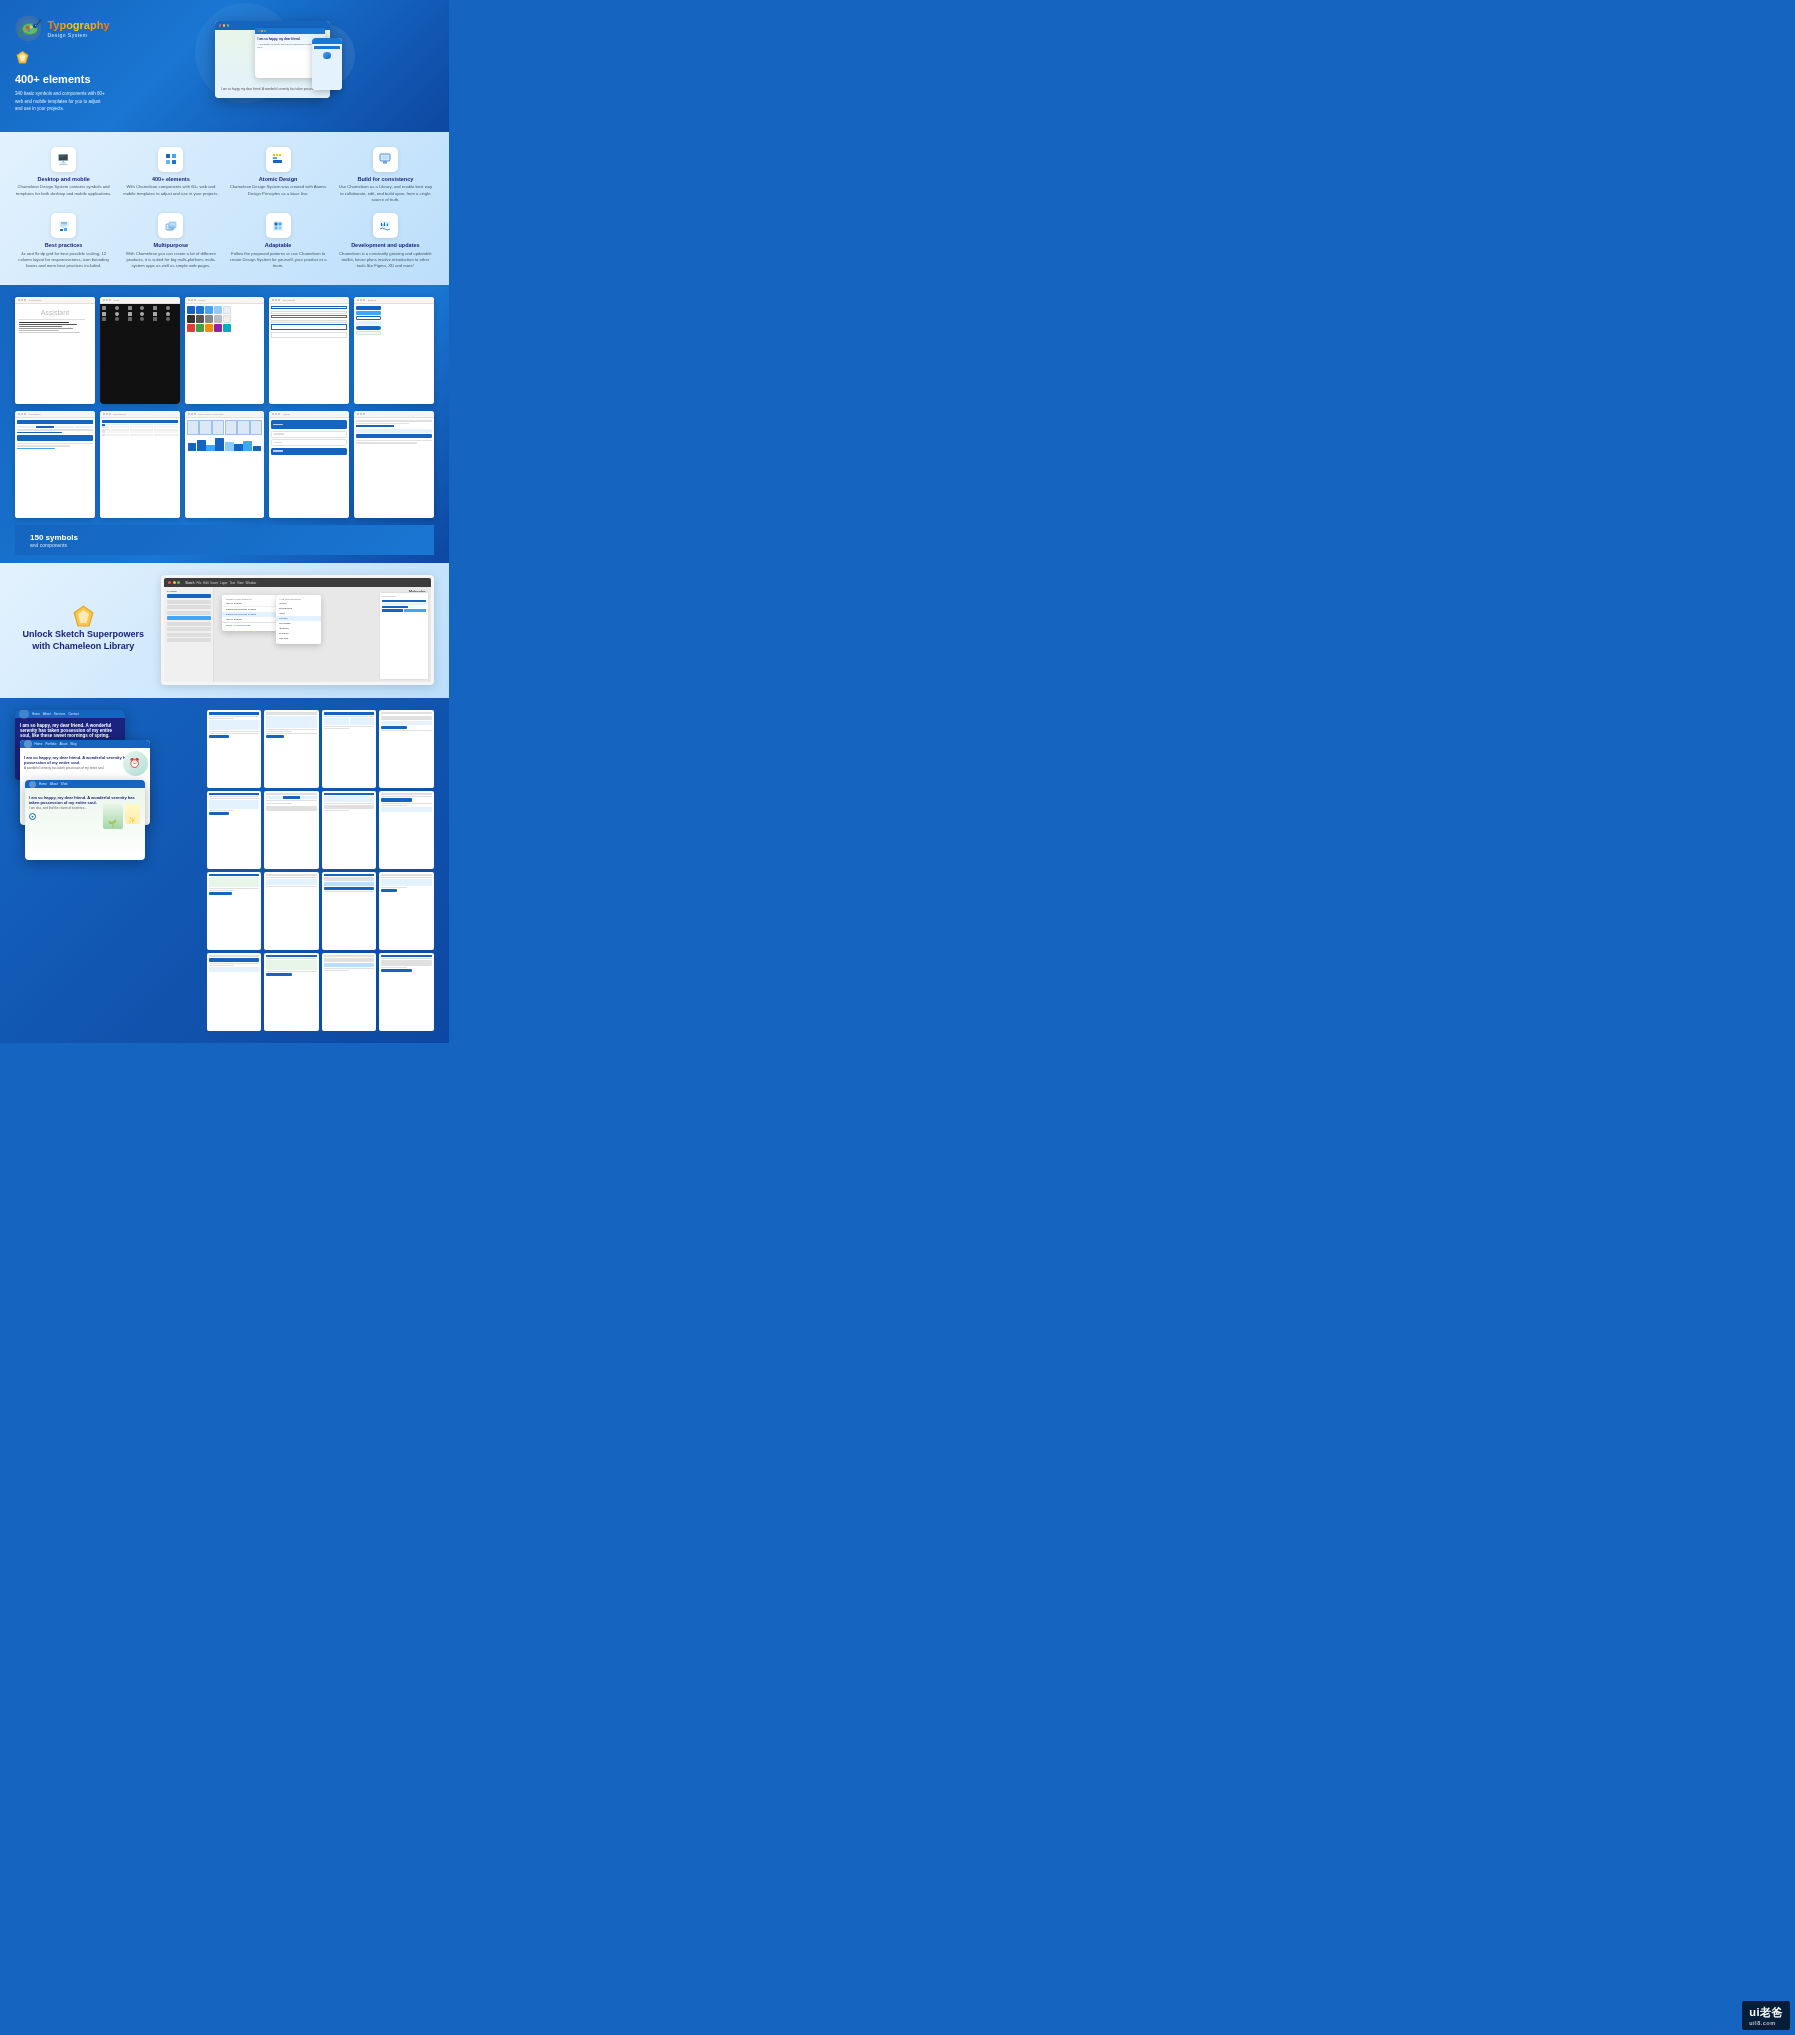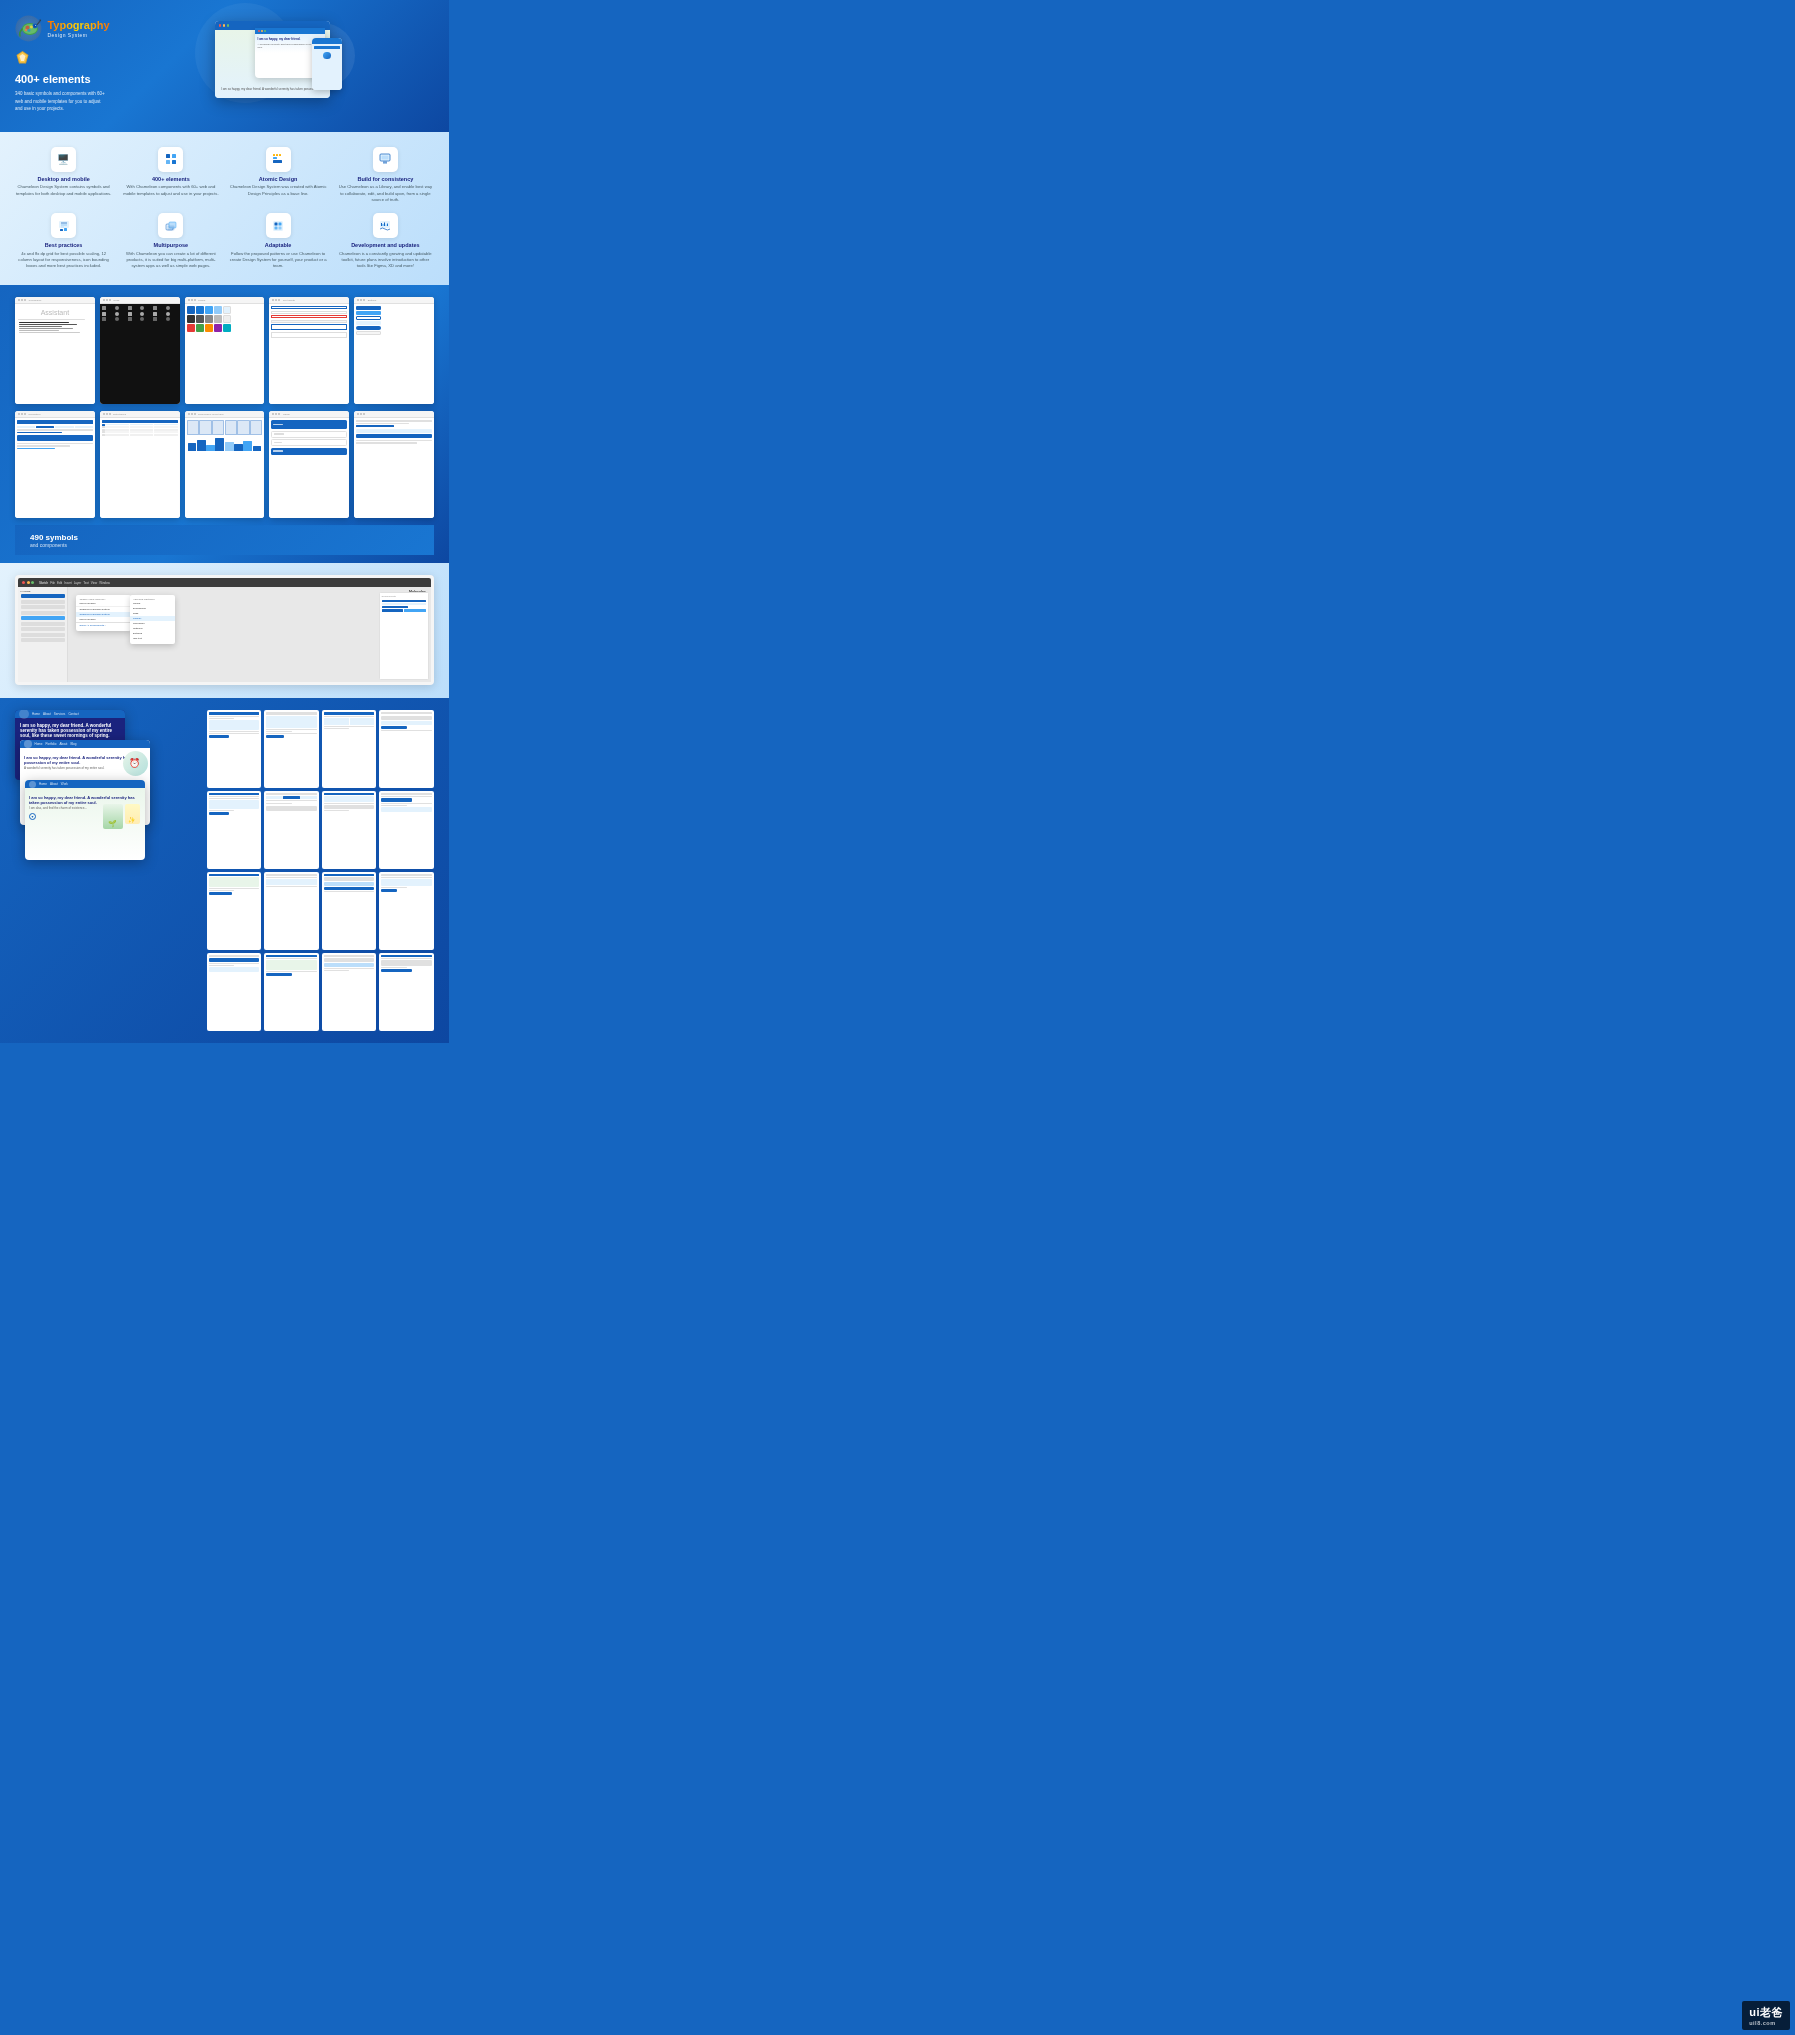--- a/index.html
+++ b/index.html
@@ -888,27 +888,36 @@
         <div style="height:4px;background:#e3f2fd;border-radius:1px;margin-top:1px;"></div>
         <div style="height:4px;background:#1565c0;border-radius:1px;"></div>
         <div style="height:1.5px;background:#e0e0e0;border-radius:0.5px;margin-top:1px;"></div>
         <div style="height:1.5px;background:#e0e0e0;border-radius:0.5px;width:80%;"></div>
       </div>
     </div>
   </div>
 
   <div class="bottom-stats">
     <div>
-      <div class="stat-text">490 symbols</div>
+      <div class="stat-text">150 symbols</div>
       <div class="stat-sub">and components</div>
     </div>
   </div>
 </div>
 
 <div class="sketch-section">
+  <div class="sketch-left">
+
+    <svg width="25" height="25" viewBox="0 0 50 50">
+      <polygon points="25,3 45,17 37,45 13,45 5,17" fill="#e8a723"></polygon>
+      <polygon points="25,6 42,18 35,43 15,43 8,18" fill="#f9c749"></polygon>
+      <polygon points="25,12 36,20 31,38 19,38 14,20" fill="#fff" opacity="0.6"></polygon>
+    </svg>
+    <div class="sketch-title">Unlock Sketch Superpowers with Chameleon Library</div>
+  </div>
   <div class="sketch-right">
     <div class="sketch-screenshot">
 
       <div class="sketch-menubar">
         <div style="display:flex;gap:1.5px;margin-right:3px;">
           <div style="width:3px;height:3px;border-radius:50%;background:#ef5350;"></div>
           <div style="width:3px;height:3px;border-radius:50%;background:#ffb74d;"></div>
           <div style="width:3px;height:3px;border-radius:50%;background:#66bb6a;"></div>
         </div>
         <span style="font-size:3px;color:rgba(255,255,255,0.9);">Sketch</span>

